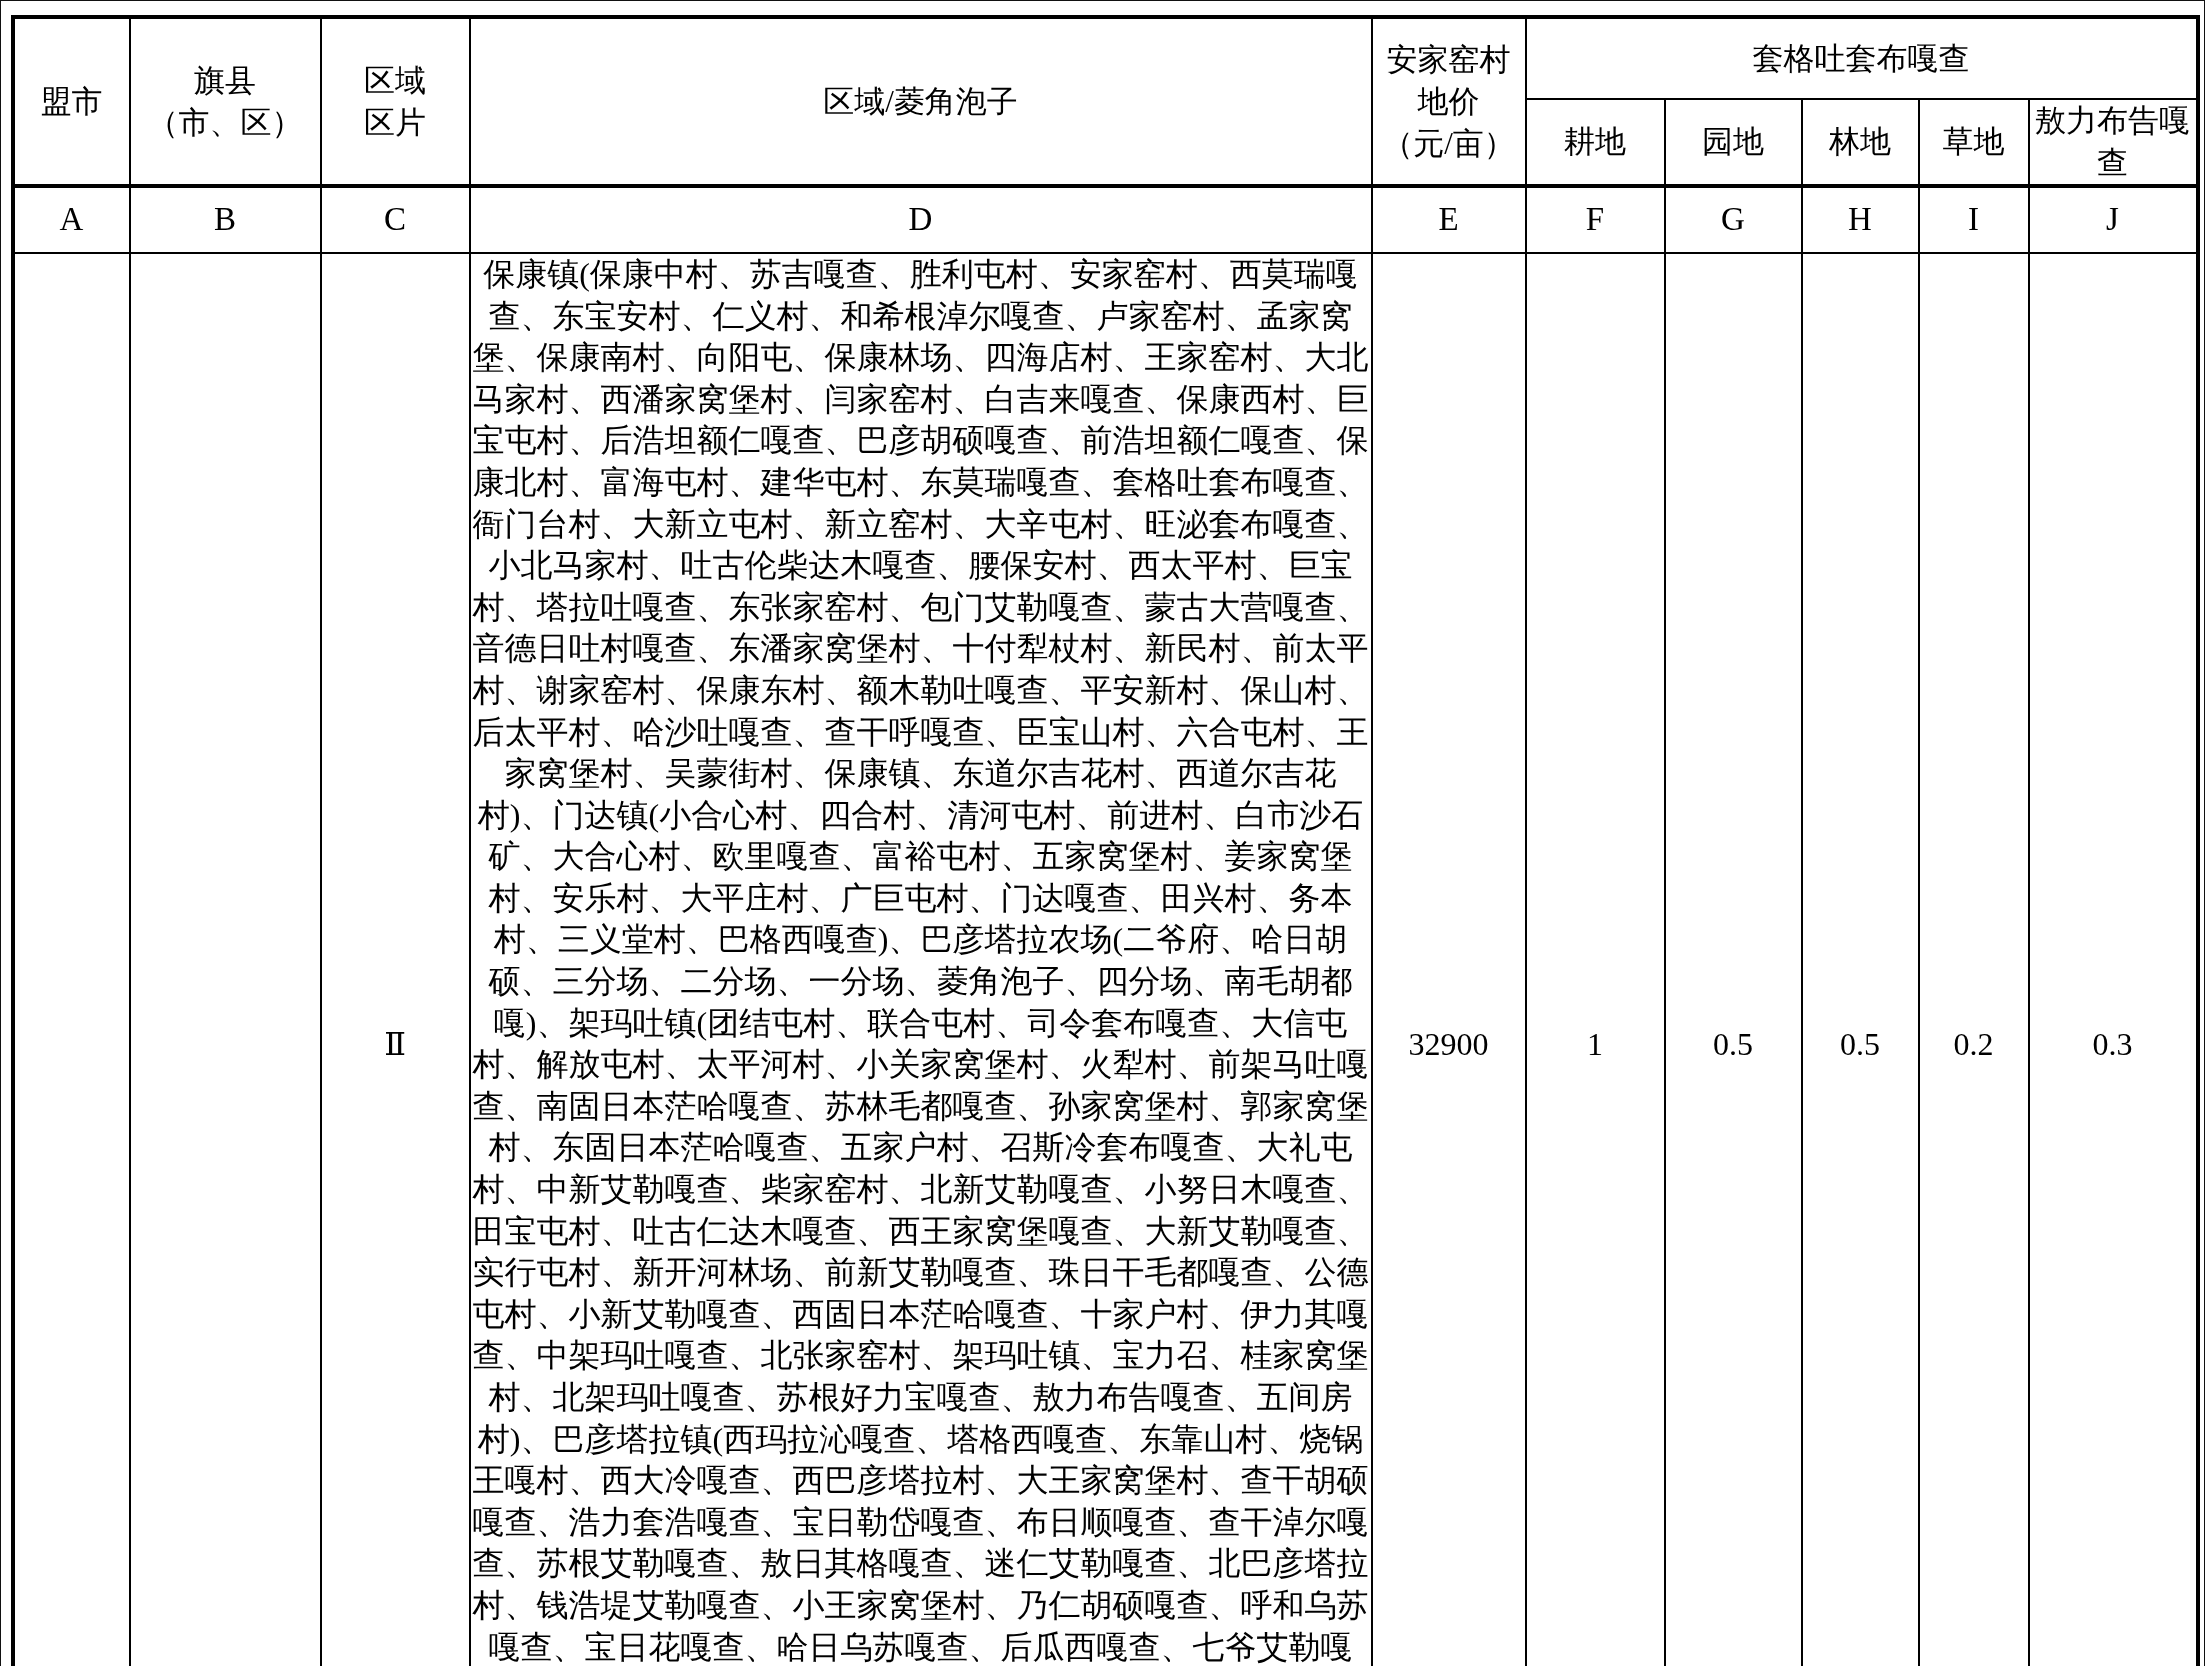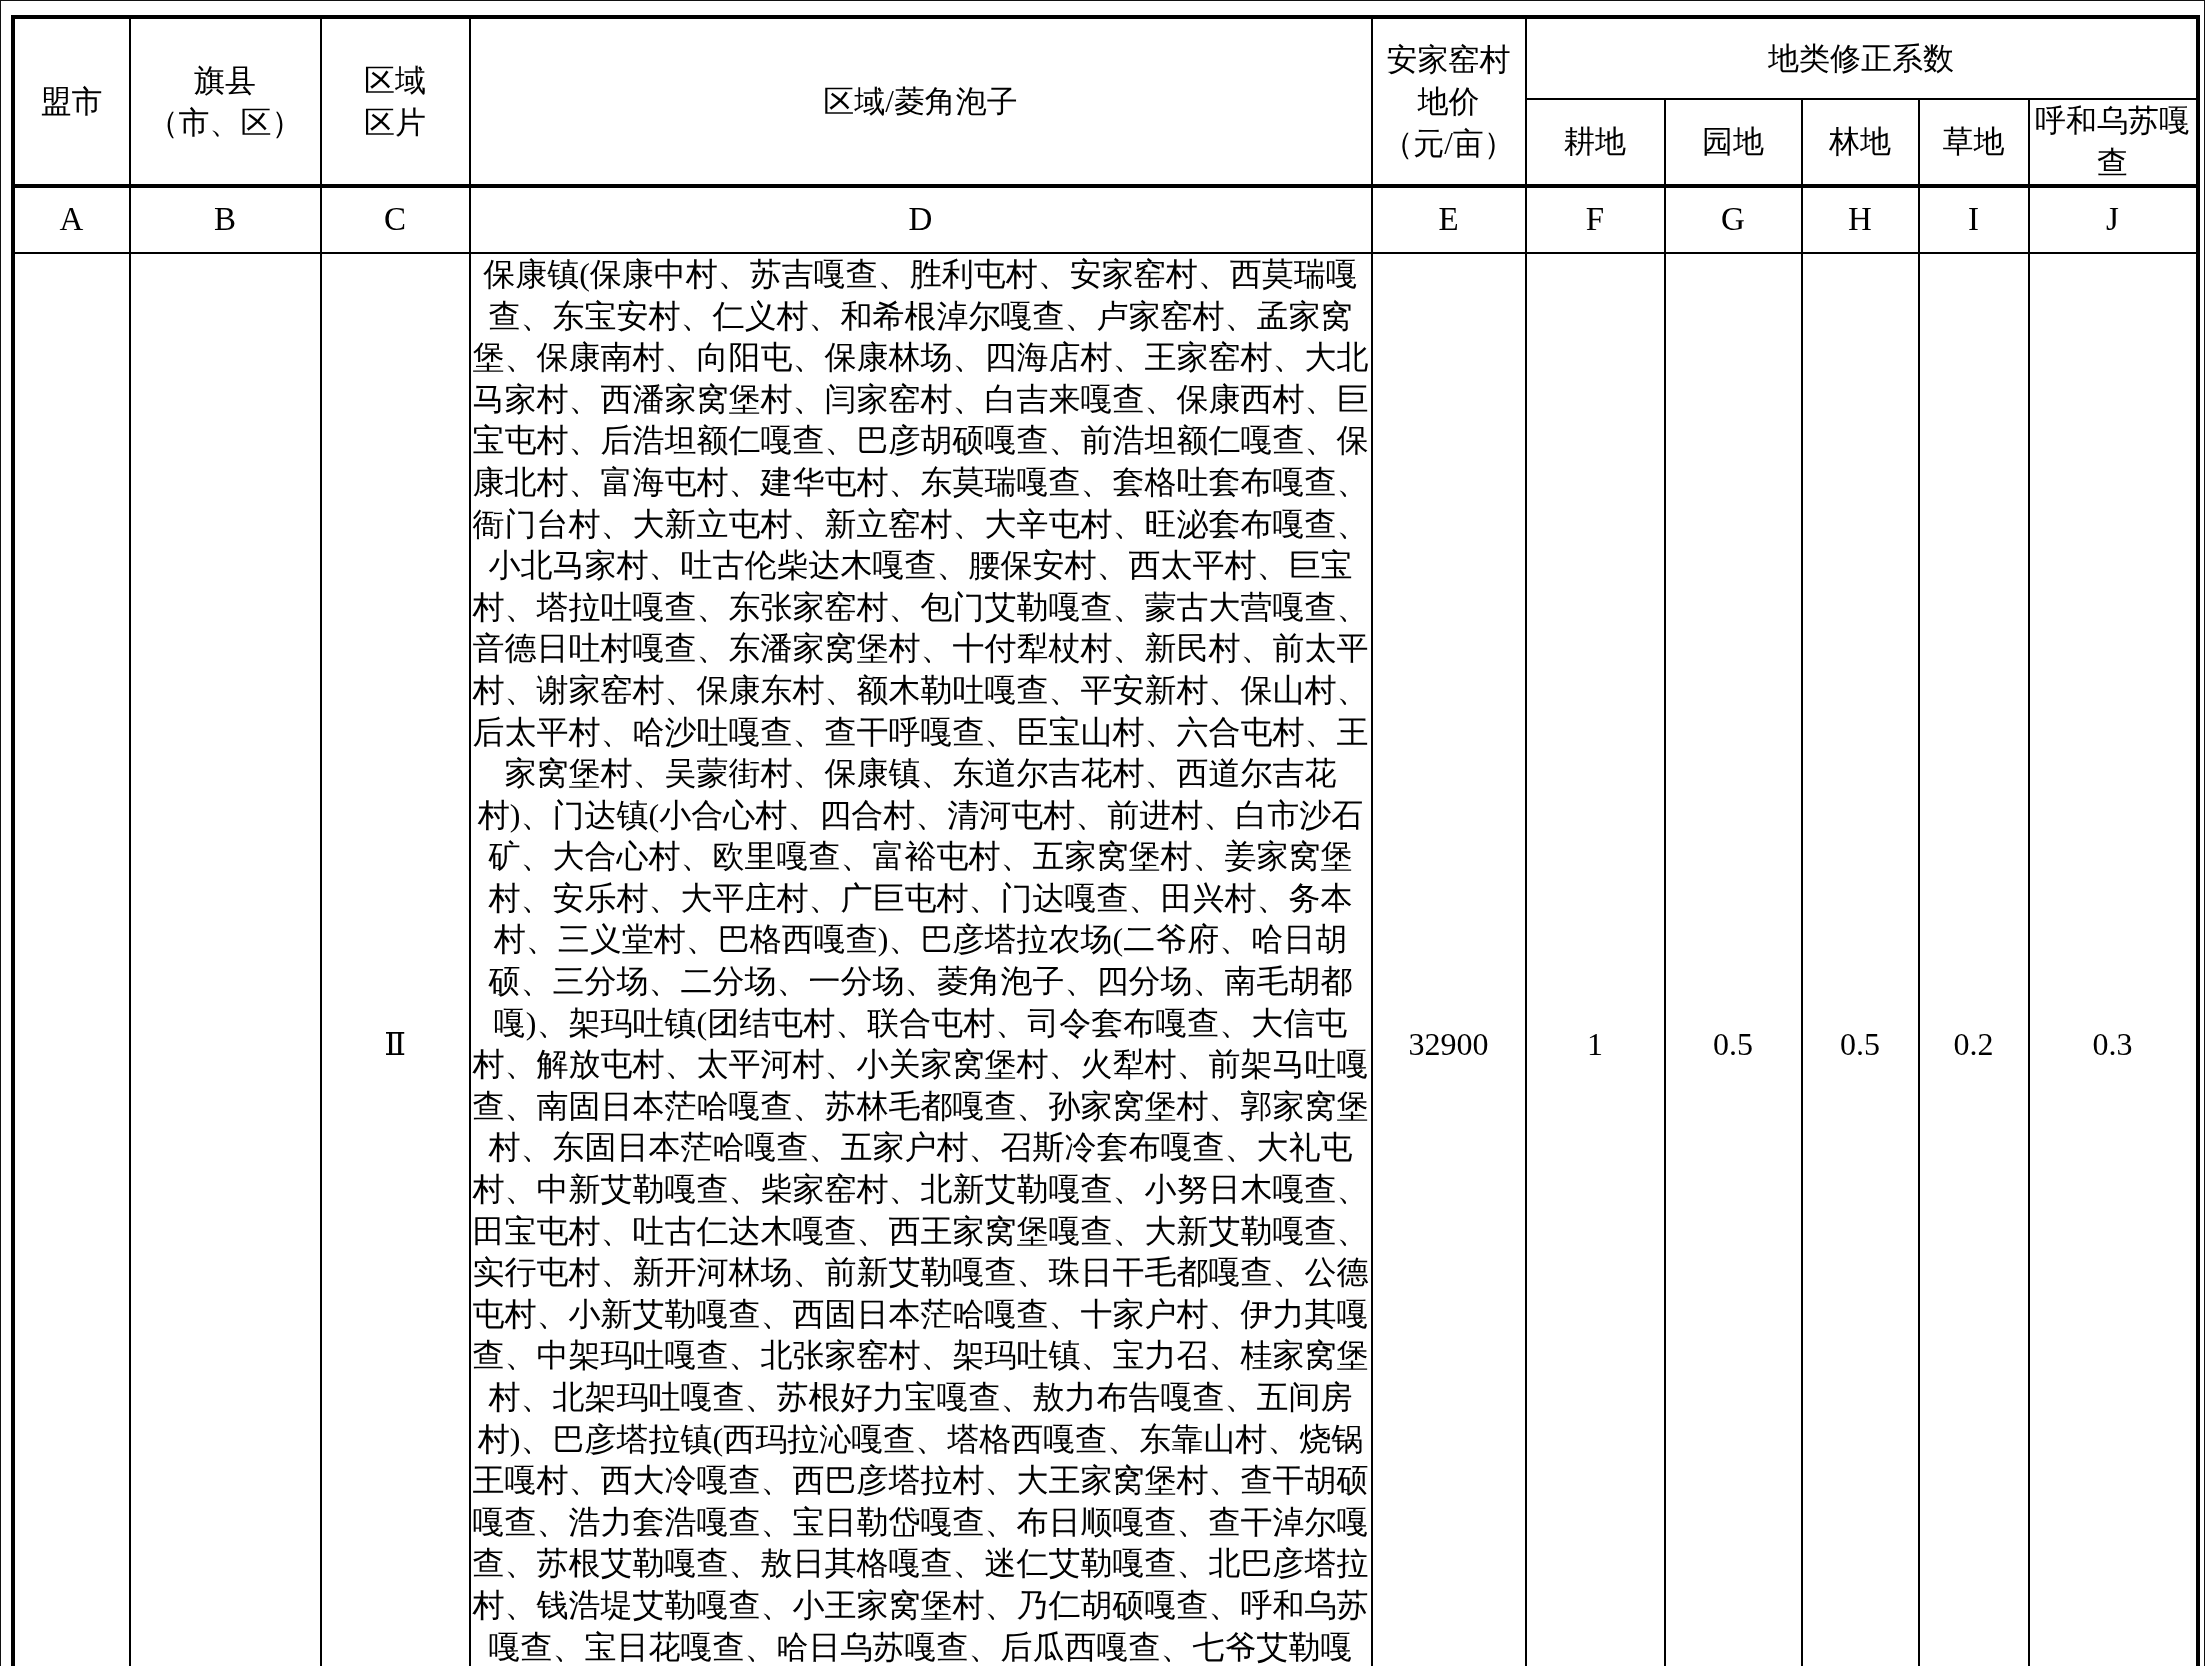--- a/index.html
+++ b/index.html
@@ -101,29 +101,29 @@
         <tr style="height:82px">
       <th class="h-label" rowspan="2">盟市</th>
       <th class="h-label" rowspan="2">旗县
 （市、区）</th>
       <th class="h-label" rowspan="2">区域
 区片</th>
       <th class="h-label" rowspan="2">区域/菱角泡子</th>
       <th class="h-label" rowspan="2">安家窑村
 地价
 （元/亩）</th>
-      <th class="h-label group-header" colspan="5">地类修正系数</th>
+      <th class="h-label group-header" colspan="5">套格吐套布嘎查</th>
     </tr>
 
     <tr style="height:73px">
       <th class="h-label">耕地</th>
       <th class="h-label">园地</th>
       <th class="h-label">林地</th>
       <th class="h-label">草地</th>
-      <th class="h-label">呼和乌苏嘎查</th>
+      <th class="h-label">敖力布告嘎查</th>
     </tr>
 
     <tr class="letters-row" style="height:67px">
       <td>A</td>
       <td>B</td>
       <td>C</td>
       <td>D</td>
       <td>E</td>
       <td>F</td>
       <td>G</td>

